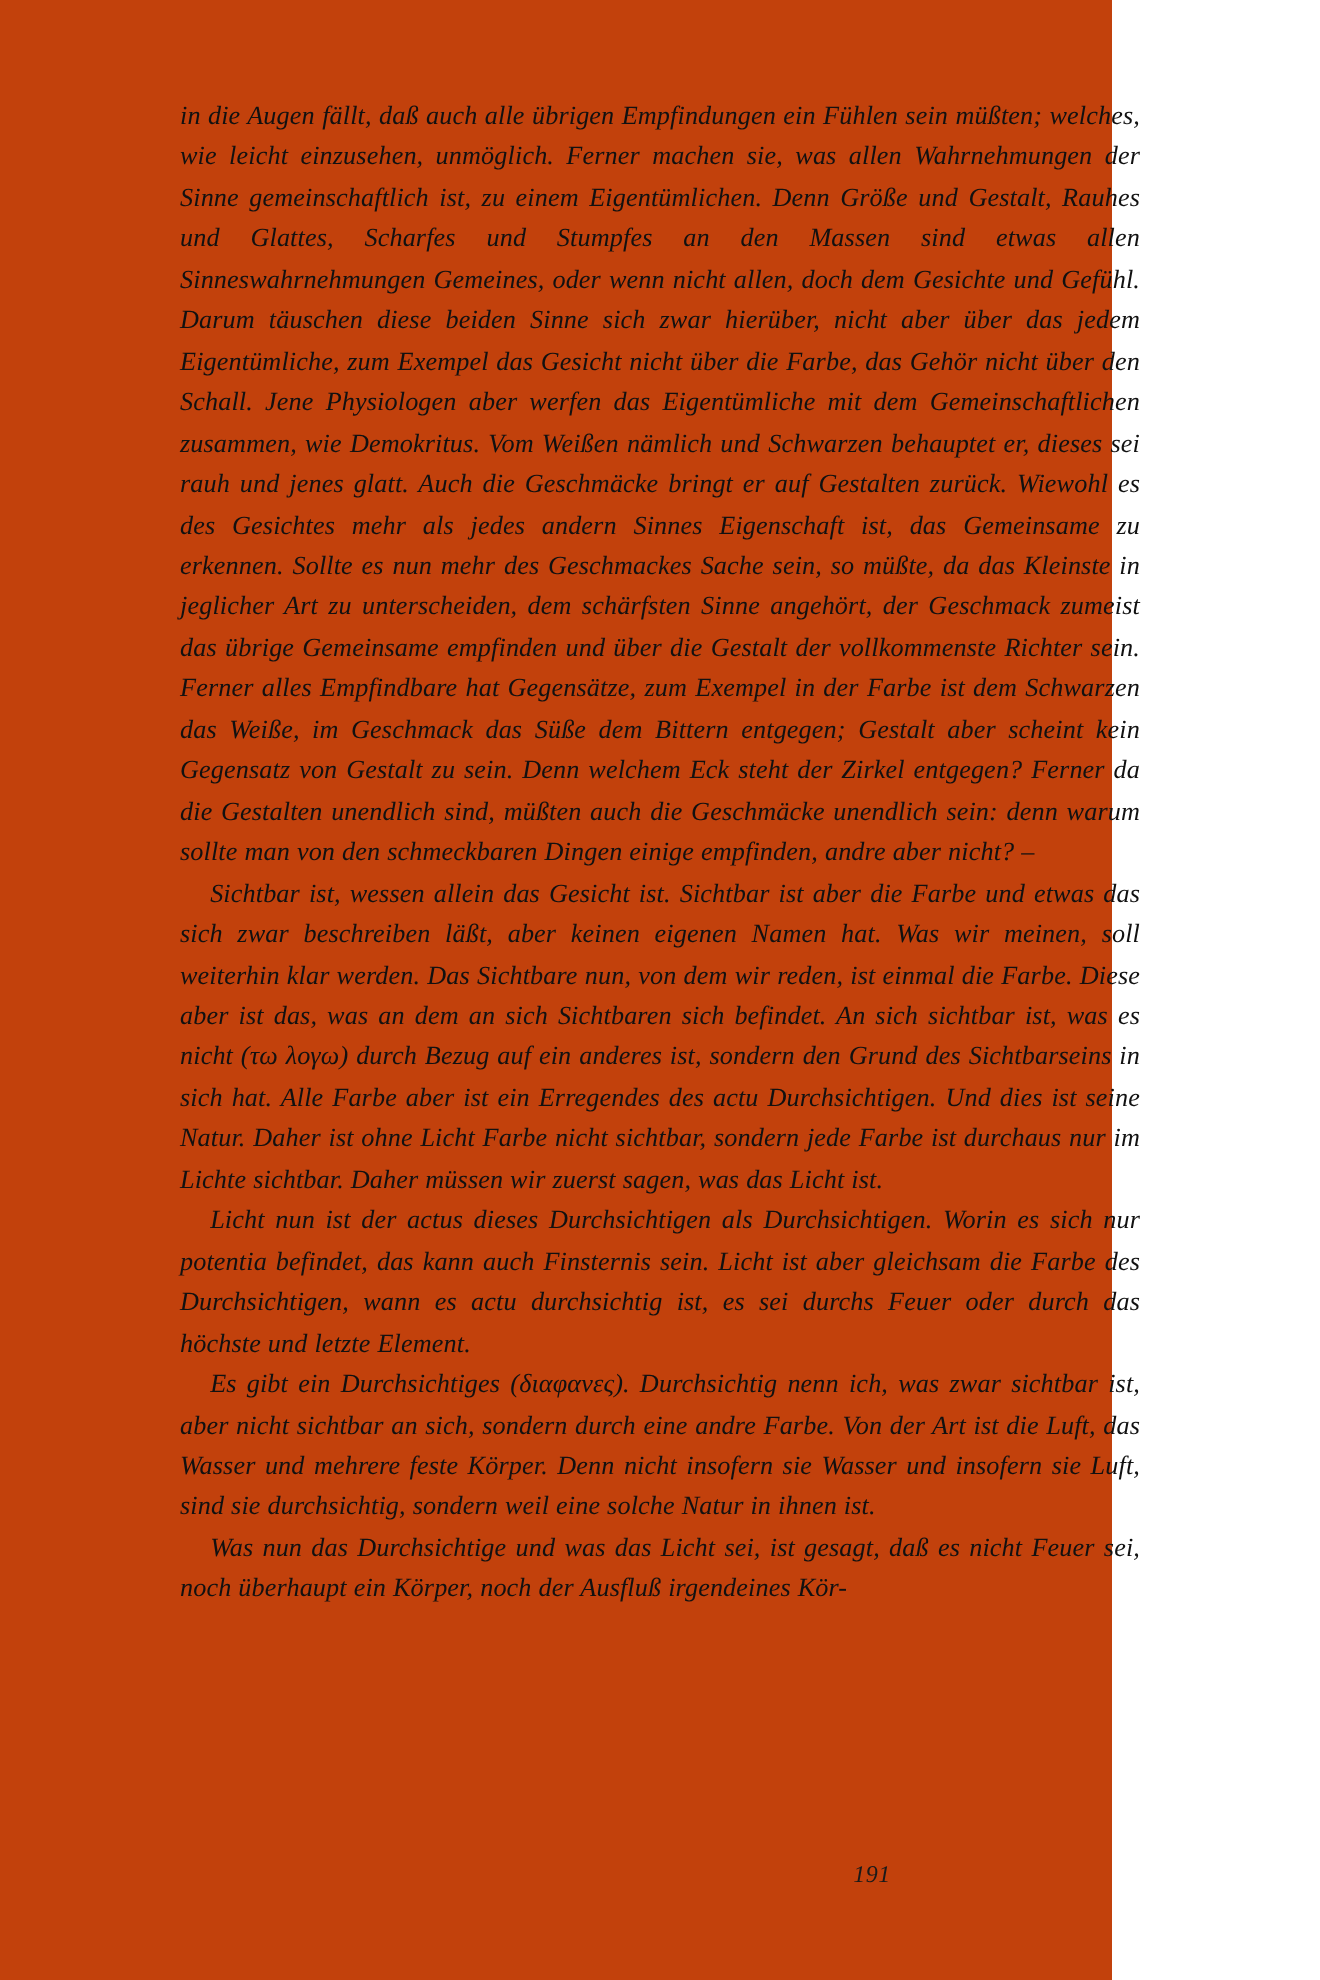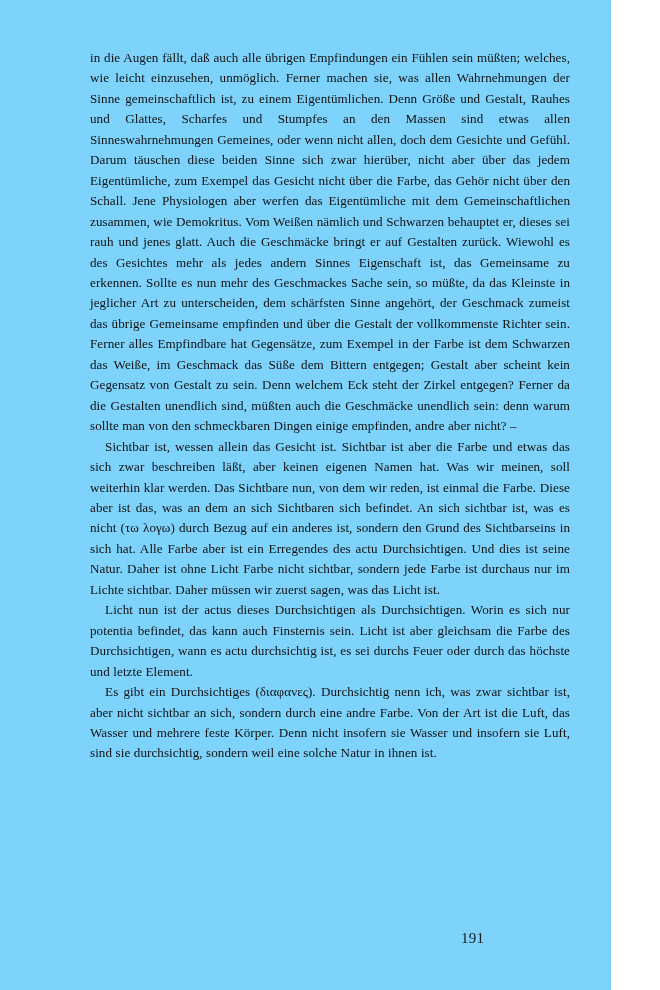--- a/index.html
+++ b/index.html
@@ -9,23 +9,24 @@
   }
   body {
     width: 660px;
     height: 990px;
     overflow: hidden;
     font-family: "Liberation Serif", "DejaVu Serif", serif;
     color: #101010;
   }
   #page {
     position: relative;
-    width: 611px;
+    width: 556px;
     height: 990px;
-    background: #7dd3fc;
+    background: #c2410c;
+    font-style: italic;
   }
   #textblock {
     position: absolute;
     left: 90px;
     top: 48px;
     width: 480px;
   }
   p.para {
     margin: 0;
     padding: 0;
@@ -40,34 +41,35 @@
     color: #111111;
   }
   p.para + p.para {
     text-indent: 1.15em;
   }
   #folio {
     position: absolute;
     right: 90px;
     top: 930px;
     width: 60px;
-    text-align: left;
+    text-align: center;
     font-family: "Liberation Serif", "DejaVu Serif", serif;
-    font-size: 15px;
+    font-size: 12px;
     color: #1a1a1a;
     letter-spacing: 0.02em;
   }
 </style>
 </head>
 <body>
 
 <div id="page">
 
   <div id="textblock">
     <p class="para">in die Augen fällt, daß auch alle übrigen Empfindungen ein Fühlen sein müßten; welches, wie leicht einzusehen, unmöglich. Ferner machen sie, was allen Wahrnehmungen der Sinne gemeinschaftlich ist, zu einem Eigentümlichen. Denn Größe und Gestalt, Rauhes und Glattes, Scharfes und Stumpfes an den Massen sind etwas allen Sinneswahrnehmungen Gemeines, oder wenn nicht allen, doch dem Gesichte und Gefühl. Darum täuschen diese beiden Sinne sich zwar hierüber, nicht aber über das jedem Eigentümliche, zum Exempel das Gesicht nicht über die Farbe, das Gehör nicht über den Schall. Jene Physiologen aber werfen das Eigentümliche mit dem Gemeinschaftlichen zusammen, wie Demokritus. Vom Weißen nämlich und Schwarzen behauptet er, dieses sei rauh und jenes glatt. Auch die Geschmäcke bringt er auf Gestalten zurück. Wiewohl es des Gesichtes mehr als jedes andern Sinnes Eigenschaft ist, das Gemeinsame zu erkennen. Sollte es nun mehr des Geschmackes Sache sein, so müßte, da das Kleinste in jeglicher Art zu unterscheiden, dem schärfsten Sinne angehört, der Geschmack zumeist das übrige Gemeinsame empfinden und über die Gestalt der vollkommenste Richter sein. Ferner alles Empfindbare hat Gegensätze, zum Exempel in der Farbe ist dem Schwarzen das Weiße, im Geschmack das Süße dem Bittern entgegen; Gestalt aber scheint kein Gegensatz von Gestalt zu sein. Denn welchem Eck steht der Zirkel entgegen? Ferner da die Gestalten unendlich sind, müßten auch die Geschmäcke unendlich sein: denn warum sollte man von den schmeckbaren Dingen einige empfinden, andre aber nicht? –</p>
     <p class="para">Sichtbar ist, wessen allein das Gesicht ist. Sichtbar ist aber die Farbe und etwas das sich zwar beschreiben läßt, aber keinen eigenen Namen hat. Was wir meinen, soll weiterhin klar werden. Das Sichtbare nun, von dem wir reden, ist einmal die Farbe. Diese aber ist das, was an dem an sich Sichtbaren sich befindet. An sich sichtbar ist, was es nicht (τω λογω) durch Bezug auf ein anderes ist, sondern den Grund des Sichtbarseins in sich hat. Alle Farbe aber ist ein Erregendes des actu Durchsichtigen. Und dies ist seine Natur. Daher ist ohne Licht Farbe nicht sichtbar, sondern jede Farbe ist durchaus nur im Lichte sichtbar. Daher müssen wir zuerst sagen, was das Licht ist.</p>
     <p class="para">Licht nun ist der actus dieses Durchsichtigen als Durchsichtigen. Worin es sich nur potentia befindet, das kann auch Finsternis sein. Licht ist aber gleichsam die Farbe des Durchsichtigen, wann es actu durchsichtig ist, es sei durchs Feuer oder durch das höchste und letzte Element.</p>
     <p class="para">Es gibt ein Durchsichtiges (διαφανες). Durchsichtig nenn ich, was zwar sichtbar ist, aber nicht sichtbar an sich, sondern durch eine andre Farbe. Von der Art ist die Luft, das Wasser und mehrere feste Körper. Denn nicht insofern sie Wasser und insofern sie Luft, sind sie durchsichtig, sondern weil eine solche Natur in ihnen ist.</p>
+    <p class="para">Was nun das Durchsichtige und was das Licht sei, ist gesagt, daß es nicht Feuer sei, noch überhaupt ein Körper, noch der Ausfluß irgendeines Kör-</p>
   </div>
 
   <div id="folio">191</div>
 
 </div>
 
 </body></html>

